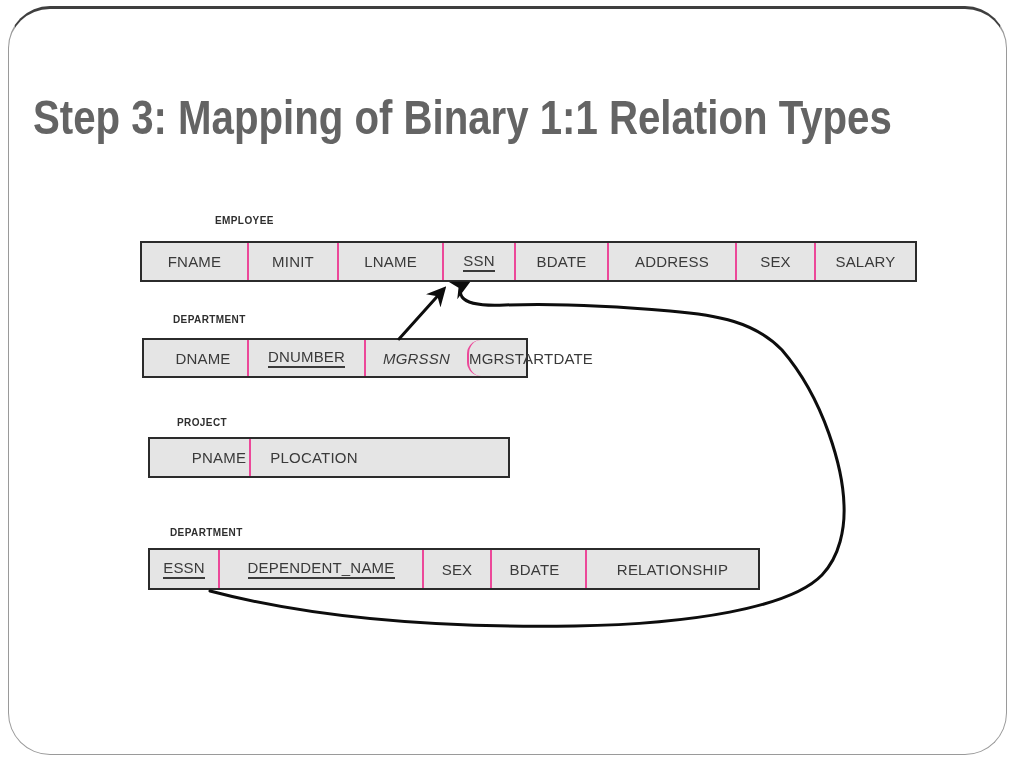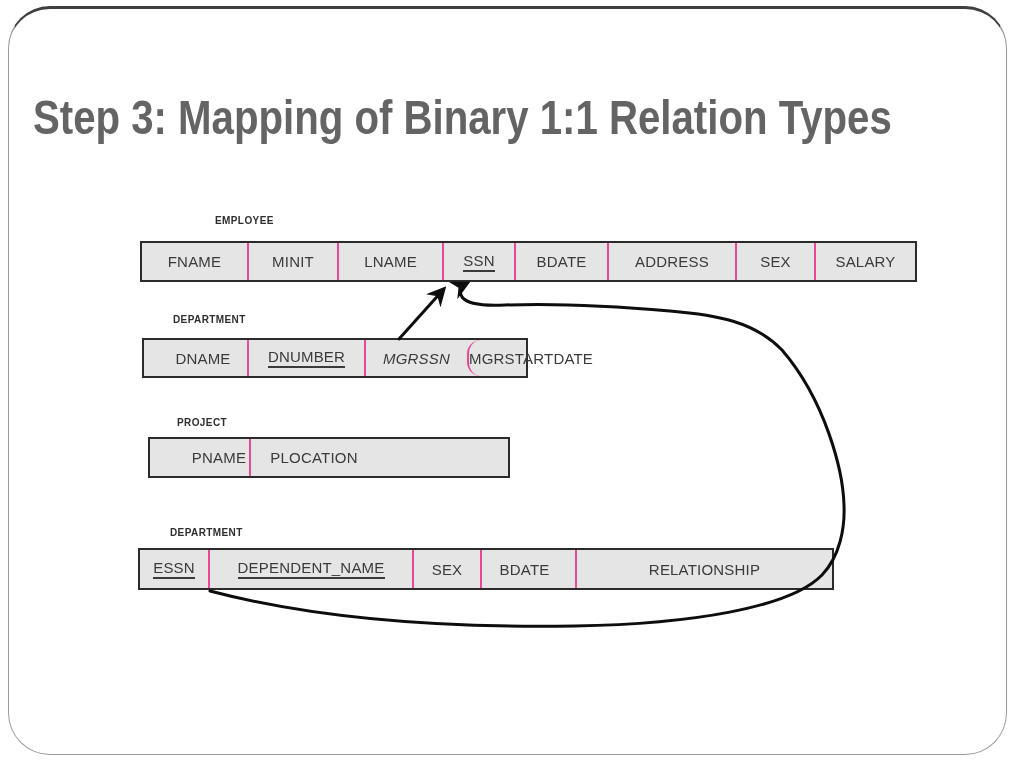--- a/index.html
+++ b/index.html
@@ -41,21 +41,21 @@
   #tbl-department .cell:nth-child(1){flex:0 0 88px;}
   #tbl-department .cell:nth-child(2){flex:0 0 117px;}
   #tbl-department .cell:nth-child(3){flex:0 0 103px;font-style:italic;}
   #tbl-department .cell:nth-child(4){flex:1;border-radius:14px;}
 
   #tbl-project{left:148px;top:437px;width:362px;height:41px;}
   #tbl-project .cell:nth-child(1){flex:0 0 99px;padding-left:39px;}
   #tbl-project .cell:nth-child(2){flex:0 0 128px;}
   #tbl-project .cell:nth-child(3){flex:1;}
 
-  #tbl-dependent{left:138px;top:548px;width:696px;height:42px;}
+  #tbl-dependent{left:148px;top:548px;width:612px;height:42px;}
   #tbl-dependent .cell:nth-child(1){flex:0 0 68px;}
   #tbl-dependent .cell:nth-child(2){flex:0 0 204px;}
   #tbl-dependent .cell:nth-child(3){flex:0 0 68px;}
   #tbl-dependent .cell:nth-child(4){flex:0 0 87px;}
   #tbl-dependent .cell:nth-child(5){flex:1;margin-left:8px;}
 
   #lbl-employee{left:215px;top:215px;}
   #lbl-department{left:173px;top:314px;}
   #lbl-project{left:177px;top:417px;}
   #lbl-dependent{left:170px;top:527px;}

